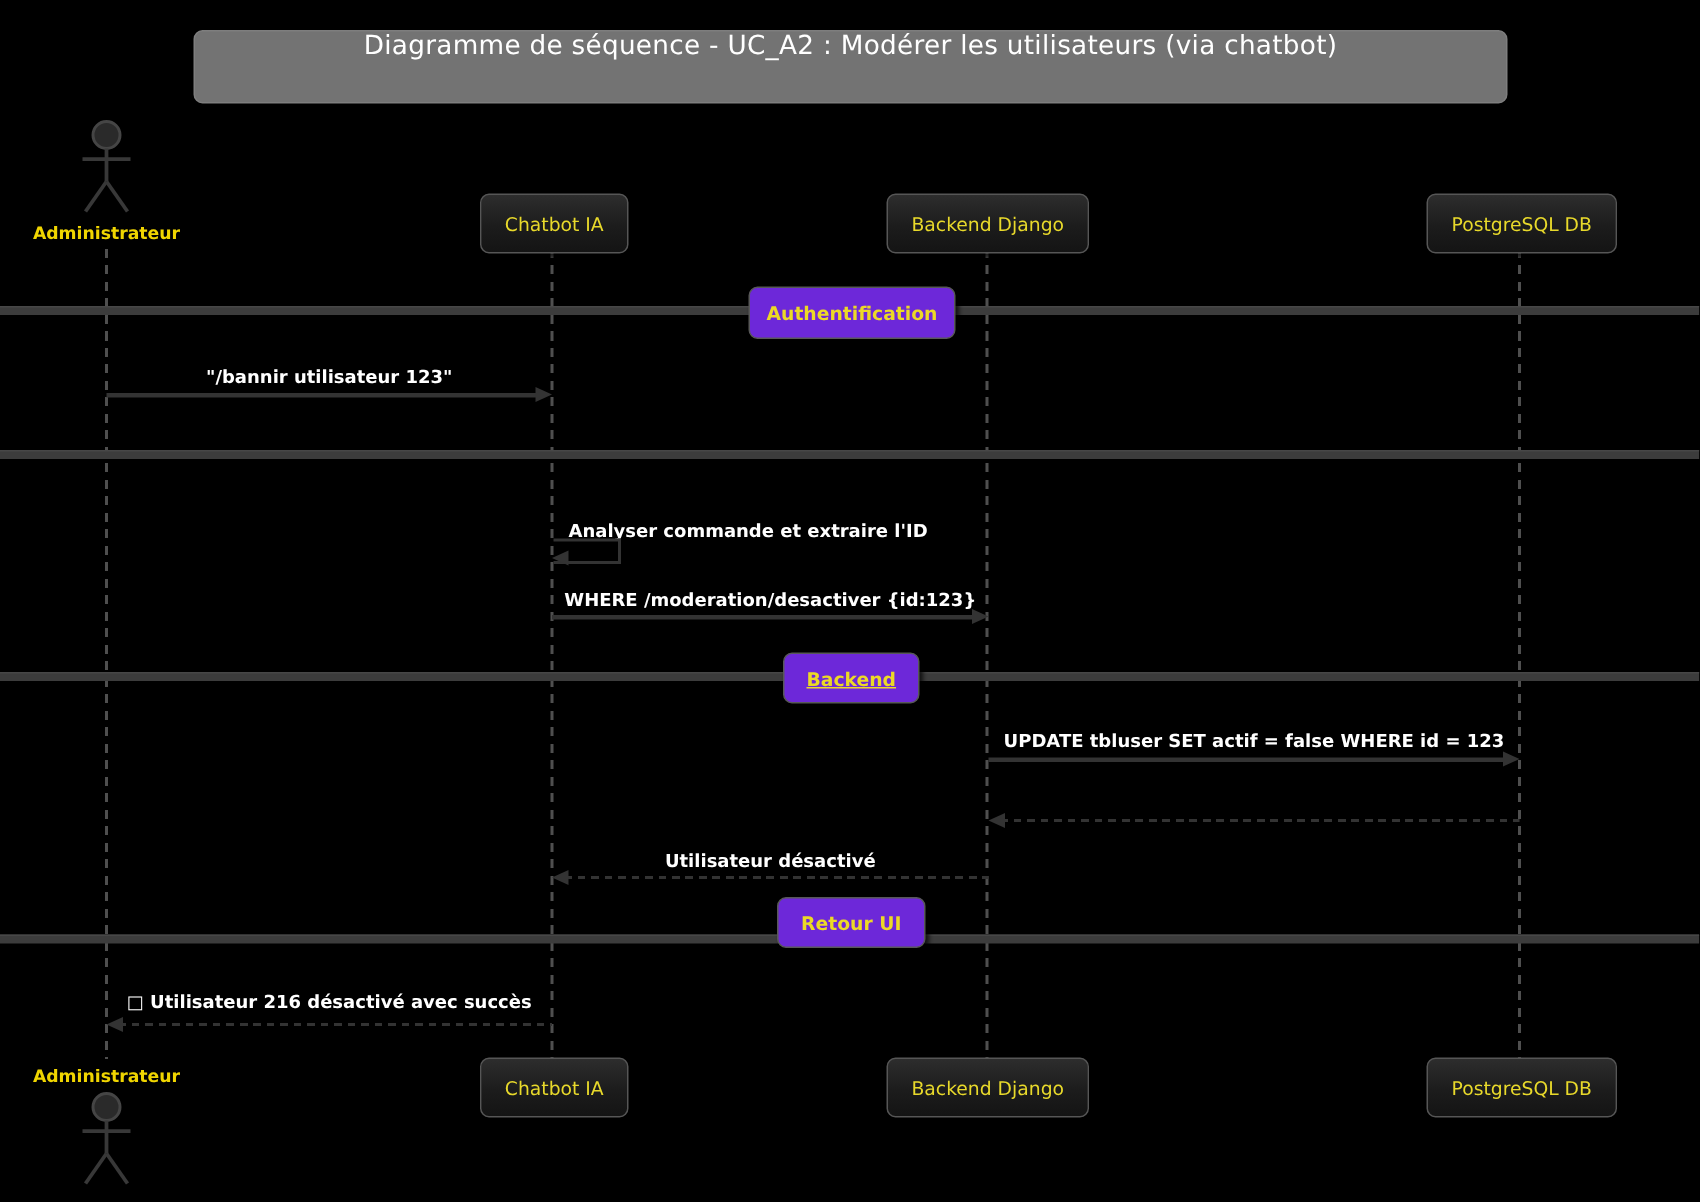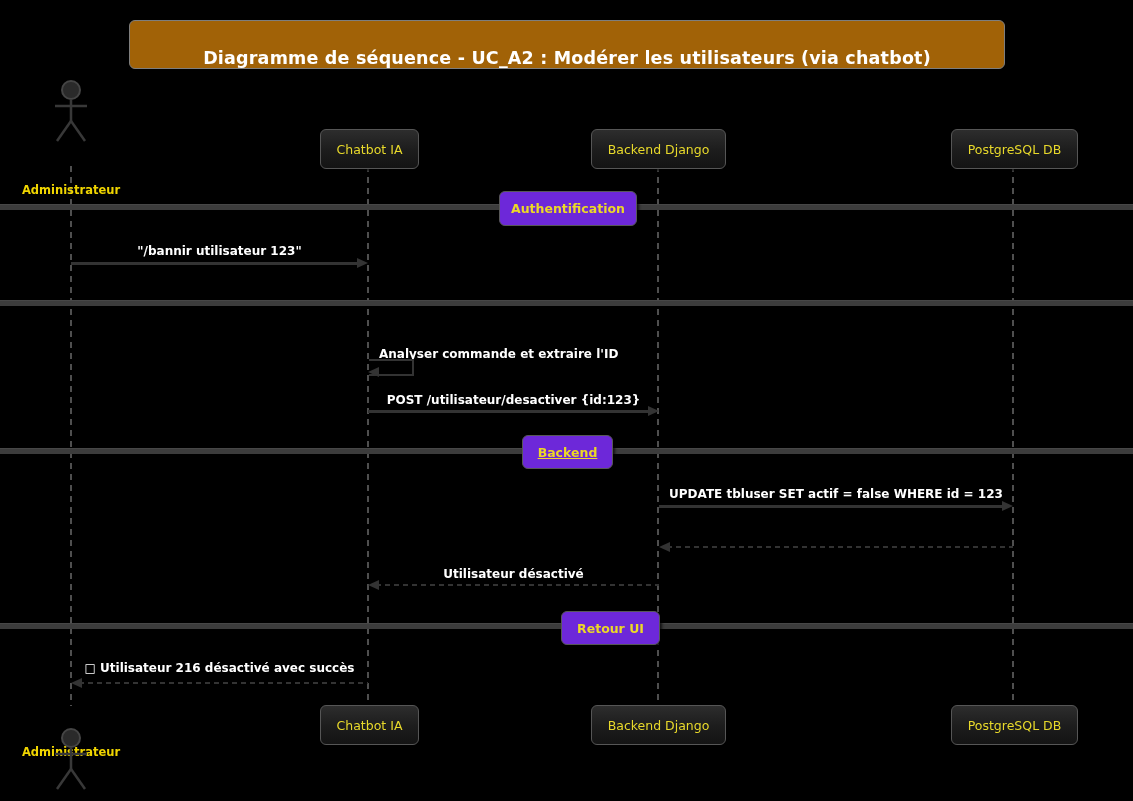--- a/index.html
+++ b/index.html
@@ -3,43 +3,43 @@
 <meta charset="utf-8">
 <style>
   html,body{margin:0;padding:0;background:#000;}
   .canvas{
     position:relative;width:1133px;height:801px;background:#000;overflow:hidden;
     font-family:"DejaVu Sans",sans-serif;
   }
   
   .title-box{
     position:absolute;left:129px;top:20px;width:874px;height:47px;
-    background:#a16207;border:1px solid #7e7e7e;border-radius:6px;
+    background:#737373;border:1px solid #7e7e7e;border-radius:6px;
     box-shadow:2px 3px 4px rgba(0,0,0,.8);
-    display:flex;align-items:flex-end;justify-content:center;
-    color:#fff;font-size:17.5px;font-weight:700;letter-spacing:.2px;
+    display:flex;align-items:flex-start;justify-content:center;
+    color:#fff;font-size:17.5px;font-weight:400;letter-spacing:.2px;
   }
   
   .lifeline{
     position:absolute;top:166px;height:540px;width:2px;
     background:repeating-linear-gradient(180deg,#4f4f4f 0 6px,transparent 6px 11px);
   }
   
   .pbox{
     position:absolute;height:38px;border:1.5px solid #565656;border-radius:6px;
     background:linear-gradient(180deg,#2d2d2d 0%,#1c1c1c 55%,#141414 100%);
     box-shadow:2px 2px 3px rgba(0,0,0,.7);
     display:flex;align-items:center;justify-content:center;
     color:#e8d92b;font-size:12.5px;font-weight:400;
   }
   
   .actor{position:absolute;width:40px;height:66px;}
   .actor-label{
     position:absolute;width:142px;text-align:center;
-    color:#f0d500;font-size:11.5px;font-weight:700;margin-top:35px;
+    color:#f0d500;font-size:11.5px;font-weight:700;
   }
   
   .divider-bar{position:absolute;left:0;width:1133px;height:5px;background:#3c3c3c;border-top:1px solid #474747;}
   .divider-label{
     position:absolute;background:#6d28d9;border:1px solid #585858;border-radius:6px;
     box-shadow:2px 2px 3px rgba(0,0,0,.7);
     display:flex;align-items:center;justify-content:center;
     color:#ecd926;font-size:12.5px;font-weight:700;z-index:3;
   }
   
@@ -117,21 +117,21 @@
   </div>
 
   <div class="divider-bar" style="top:300px;"></div>
 
   <div class="msg-label" style="left:379px;top:347px;width:285px;text-align:left;">Analyser commande et extraire l'ID</div>
   <div class="self-loop">
     <div class="loop-line"></div>
     <div class="loop-head"></div>
   </div>
 
-  <div class="msg-label" style="left:368px;top:393px;width:291px;">POST /utilisateur/desactiver {id:123}</div>
+  <div class="msg-label" style="left:368px;top:393px;width:291px;">WHERE /moderation/desactiver {id:123}</div>
   <div class="arrow to-right" style="left:368px;top:406px;width:291px;">
     <div class="line-solid"></div>
     <div class="head-right"></div>
   </div>
 
   <div class="divider-bar" style="top:448px;"></div>
   <div class="divider-label" style="left:522px;top:435px;width:89px;height:32px;text-decoration:underline;">
     <span>Backend</span>
   </div>
 
@@ -146,21 +146,21 @@
     <div class="head-left"></div>
   </div>
 
   <div class="msg-label" style="left:368px;top:567px;width:291px;">Utilisateur désactivé</div>
   <div class="arrow to-left" style="left:368px;top:580px;width:291px;">
     <div class="line-dashed"></div>
     <div class="head-left"></div>
   </div>
 
   <div class="divider-bar" style="top:623px;"></div>
-  <div class="divider-label" style="left:518px;top:611px;width:97px;height:32px;margin-left:43px;">
+  <div class="divider-label" style="left:518px;top:598px;width:97px;height:32px;">
     <span>Retour UI</span>
   </div>
 
   <div class="msg-label" style="left:71px;top:661px;width:297px;">□ Utilisateur 216 désactivé avec succès</div>
   <div class="arrow to-left" style="left:71px;top:678px;width:297px;">
     <div class="line-dashed"></div>
     <div class="head-left"></div>
   </div>
 
   <div class="pbox" style="left:320px;top:705px;width:97px;">

